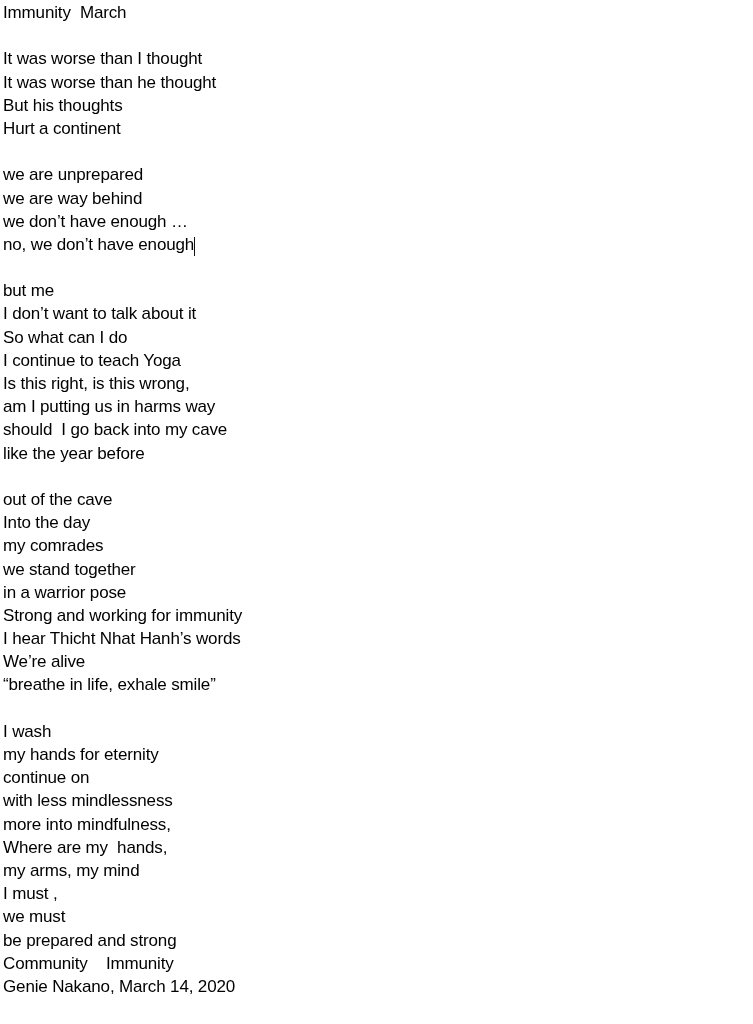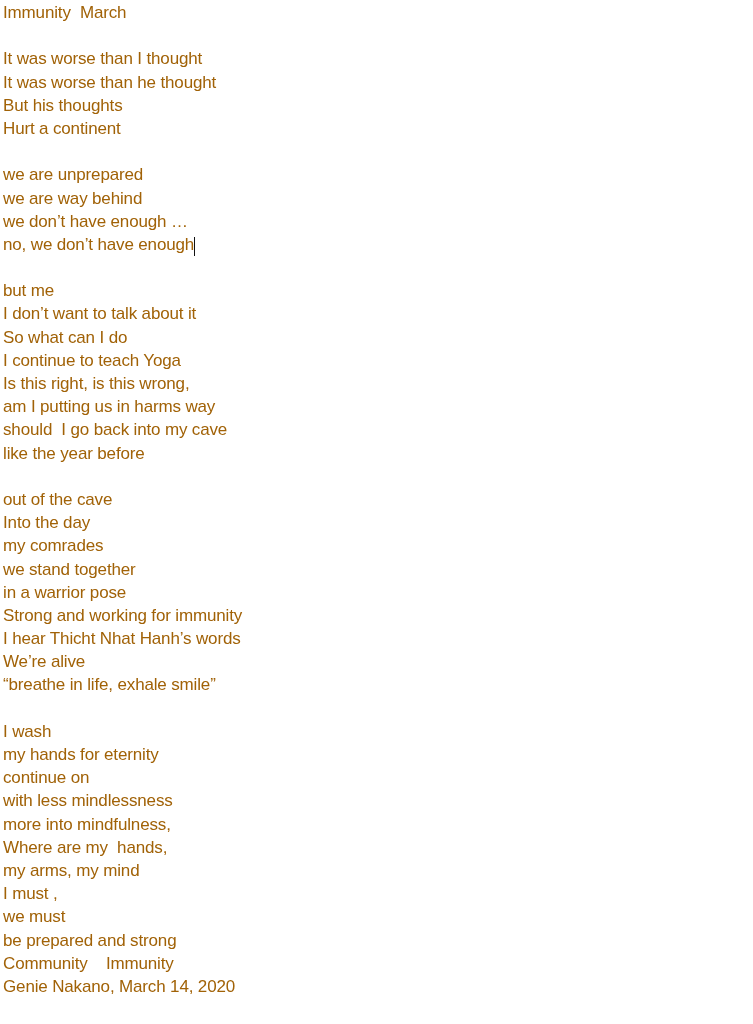--- a/index.html
+++ b/index.html
@@ -12,21 +12,21 @@
     width: 753px;
     height: 1024px;
     background: #ffffff;
     overflow: hidden;
     font-family: "Liberation Sans", "DejaVu Sans", sans-serif;
   }
   .poem {
     position: absolute;
     left: 3px;
     top: 1px;
-    color: #a16207;
+    color: #000000;
     font-size: 17px;
     line-height: 23.2px;
     letter-spacing: -0.15px;
     white-space: pre;
   }
   .line {
     height: 23.2px;
   }
   .caret {
     display: inline-block;

